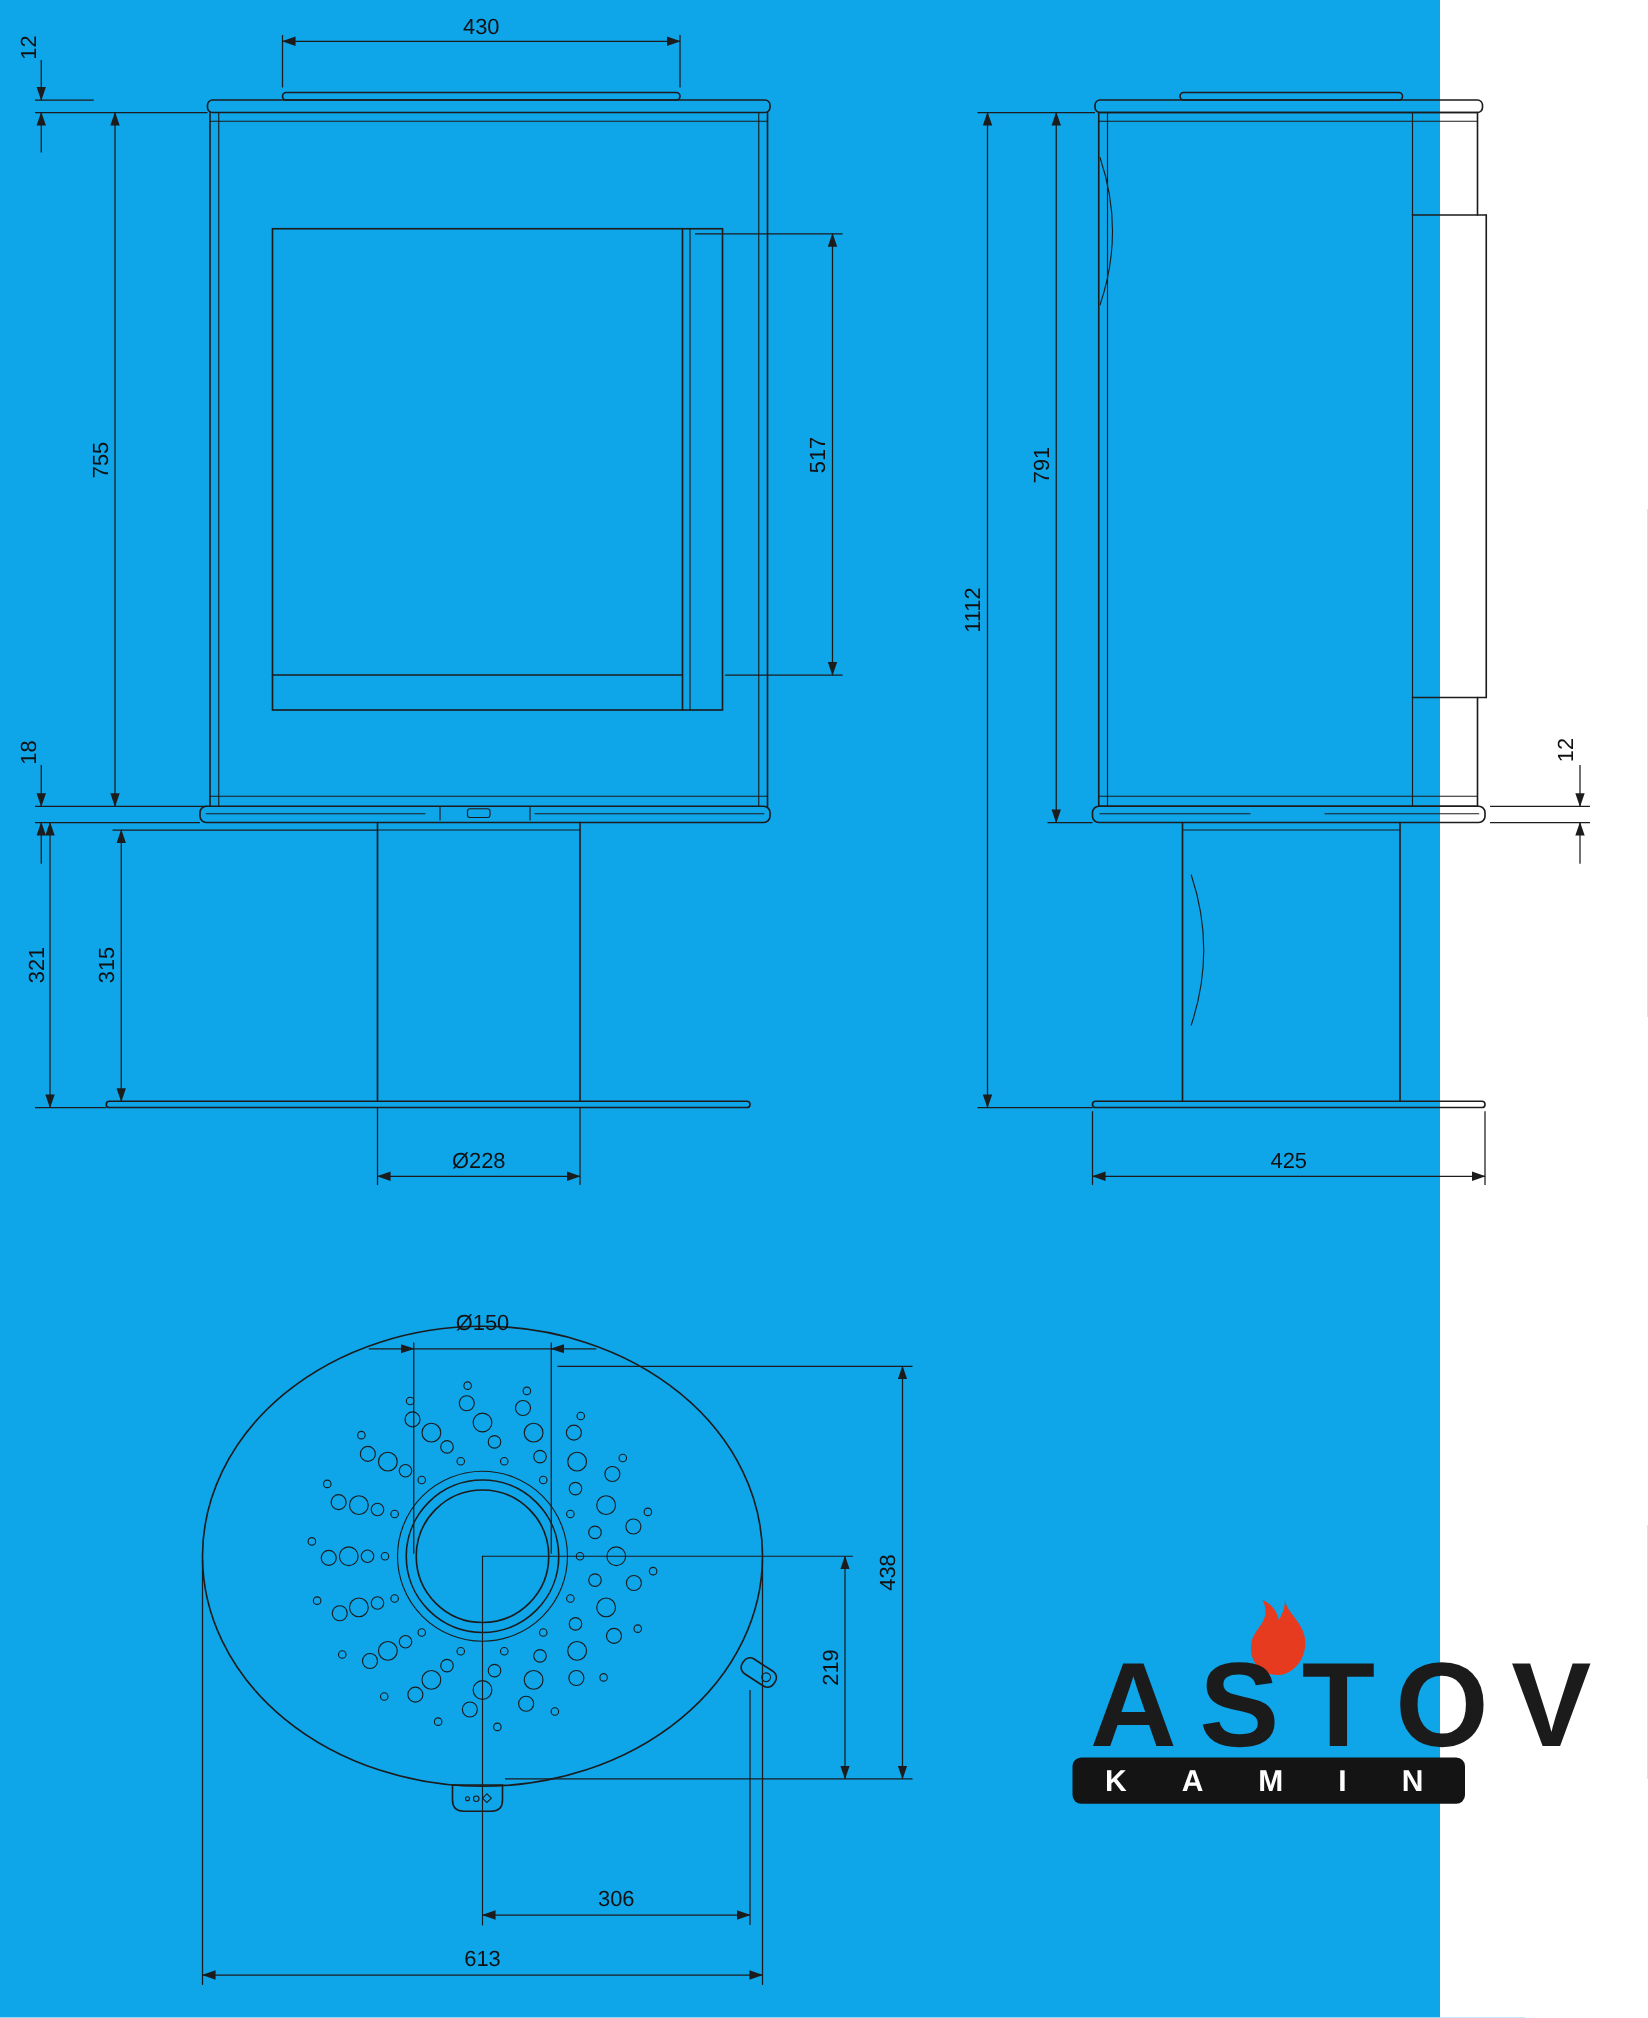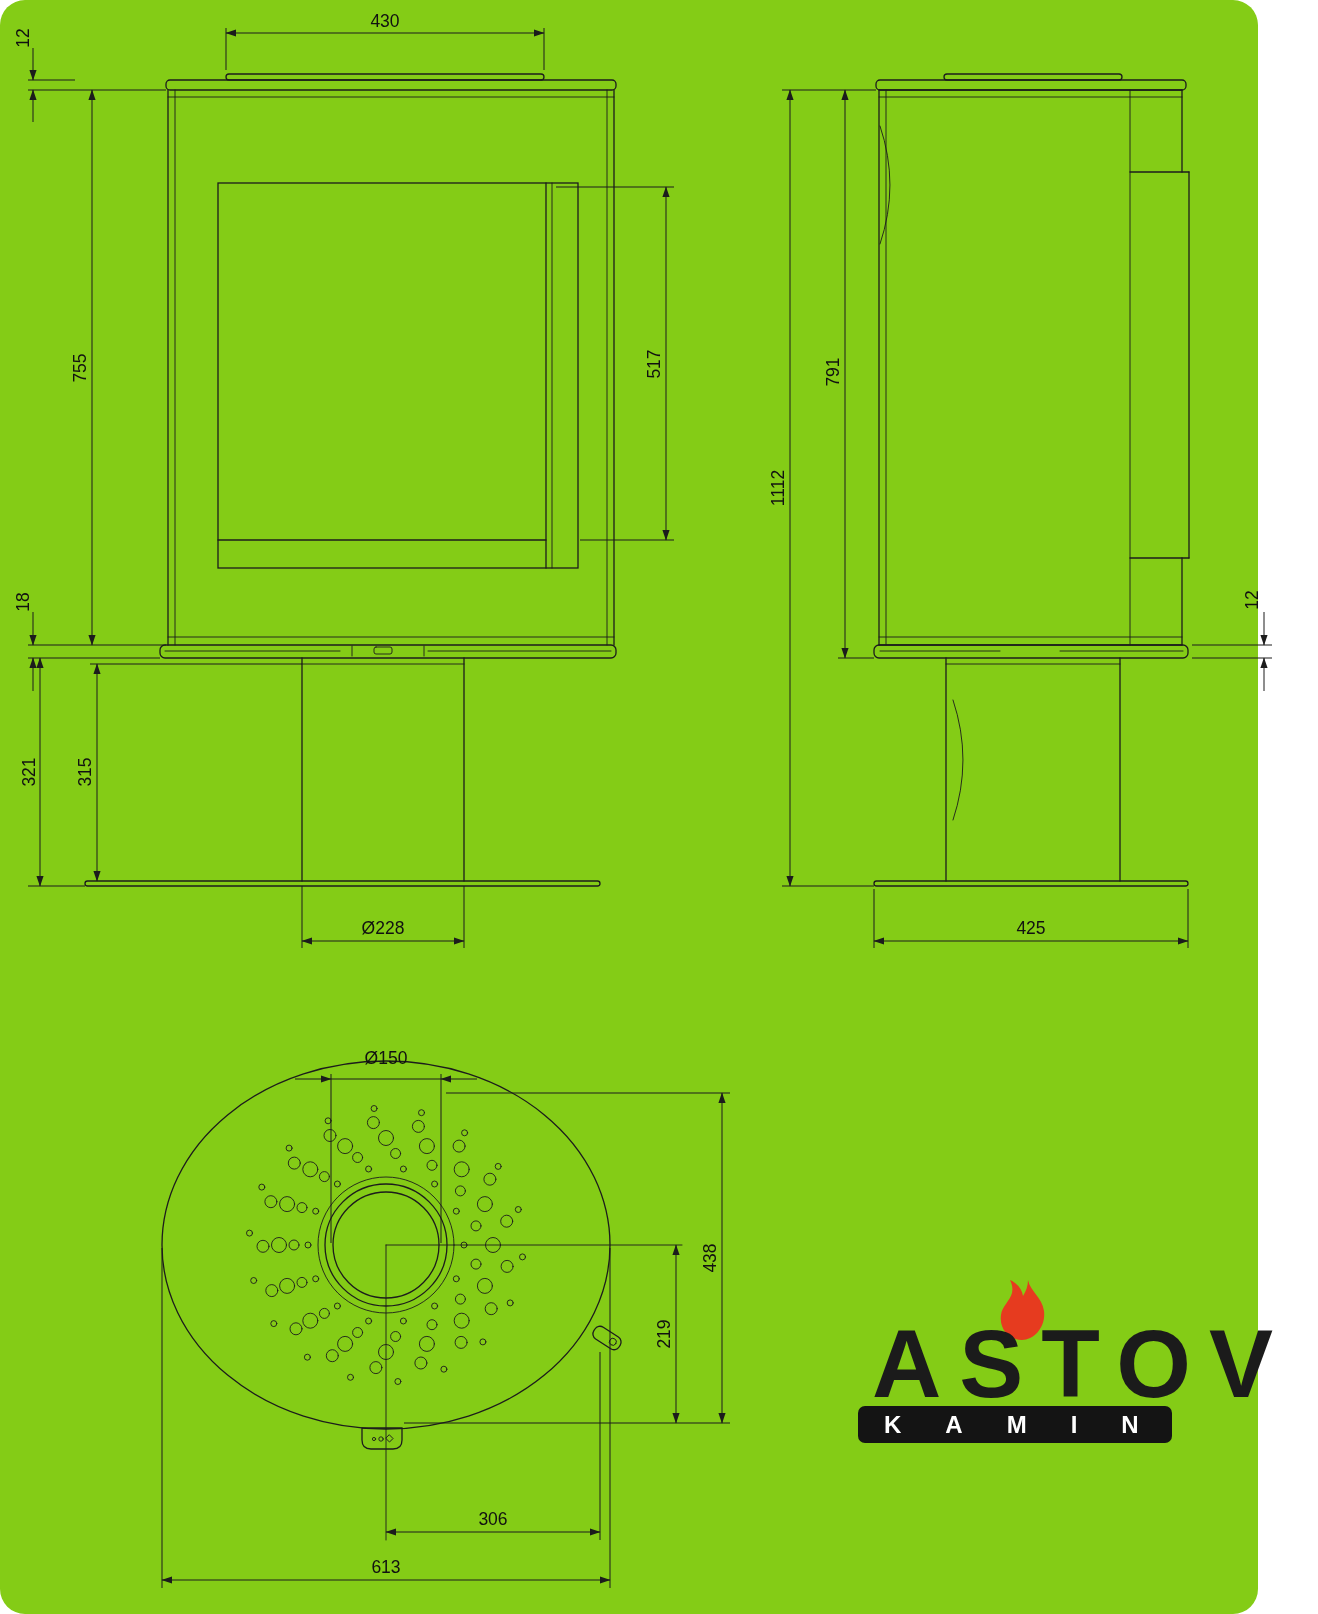--- a/index.html
+++ b/index.html
@@ -1,19 +1,18 @@
 <!DOCTYPE html>
 <html><head>
 <meta charset="utf-8">
 <style>
   html,body { margin:0; padding:0; background:#ffffff; }
   .canvas {
-    position:relative; width:1258px; height:1614px; background:#84cc16;
+    position:relative; width:1152px; height:1614px; background:#0ea5e9;
     font-family:"Liberation Sans", sans-serif;
-    border-radius:25px;
   }
   svg text { font-family:"Liberation Sans", sans-serif; }
   .ln   { stroke:#1c1c1c; stroke-width:1.3; fill:none; stroke-linecap:round; }
   .thin { stroke:#1c1c1c; stroke-width:0.9; fill:none; stroke-linecap:round; }
   .dim  { stroke:#1c1c1c; stroke-width:1;   fill:none; }
   .dimtxt { font-size:17.5px; fill:#111111; }
   .brand  { font-weight:bold; font-size:96px; letter-spacing:18px; fill:#1b1b1b; }
   .subbrand { font-weight:bold; font-size:24px; letter-spacing:44px; fill:#ffffff; }
 </style>
 </head>

